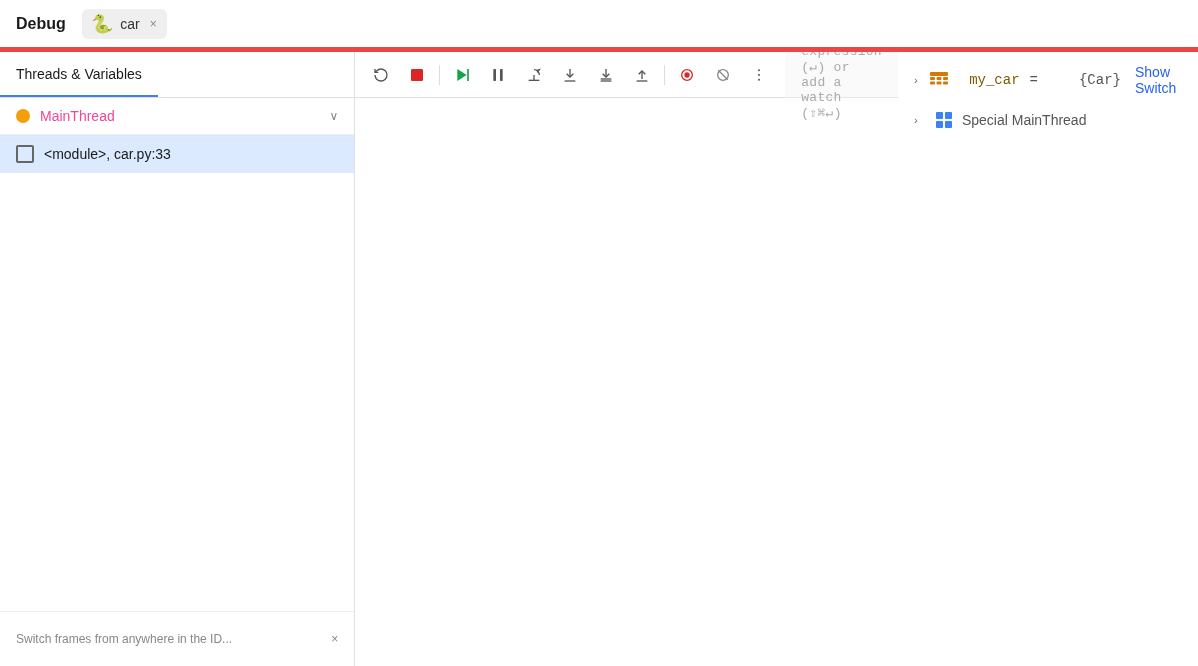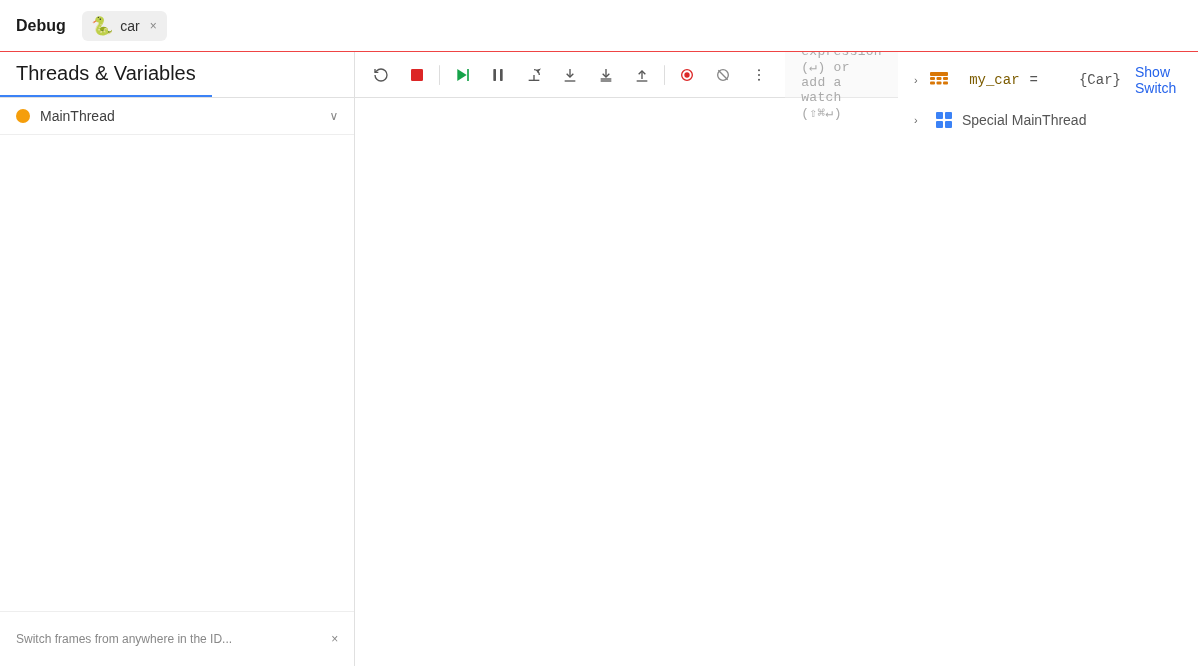--- a/index.html
+++ b/index.html
@@ -12,21 +12,21 @@
       display: flex;
       flex-direction: column;
     }
 
     
     .title-bar {
       display: flex;
       align-items: center;
       padding: 8px 16px;
       background: #fff;
-      border-bottom: 1px solid #ef4444;
+      border-bottom: 5px solid #ef4444;
       height: 52px;
       gap: 16px;
     }
     .title-bar-title {
       font-size: 16px;
       font-weight: 700;
       color: #1a1a1a;
     }
     .tab-item {
       display: flex;
@@ -68,21 +68,21 @@
     
     .tab-bar {
       display: flex;
       align-items: center;
       border-bottom: 1px solid #e0e0e0;
       background: #fff;
       height: 46px;
     }
     .tab-bar-item {
       padding: 12px 16px;
-      font-size: 20px;
+      font-size: 14px;
       color: #555;
       cursor: pointer;
       border-bottom: 2px solid transparent;
       height: 100%;
       display: flex;
       align-items: center;
     }
     .tab-bar-item.active {
       color: #1a1a1a;
       border-bottom: 2px solid #3b82f6;
@@ -100,21 +100,21 @@
     }
     .thread-dot {
       width: 14px;
       height: 14px;
       border-radius: 50%;
       background: #f59e0b;
       flex-shrink: 0;
     }
     .thread-name {
       font-size: 14px;
-      color: #404040;
+      color: #ec4899;
       flex: 1;
     }
     .thread-chevron {
       color: #888;
       font-size: 12px;
     }
 
     
     .frame-item {
       display: flex;
@@ -287,20 +287,24 @@
         <span>Threads &amp; Variables</span>
       </div>
     </div>
 
     <div class="thread-selector">
       <div class="thread-dot"></div>
       <span class="thread-name">MainThread</span>
       <span class="thread-chevron">∨</span>
     </div>
 
+    <div class="frame-item">
+      <div class="frame-icon"></div>
+      <span class="frame-text">&lt;module&gt;, car.py:33</span>
+    </div>
 
     <div class="bottom-status">
       <span>Switch frames from anywhere in the ID...</span>
       <span class="status-close">×</span>
     </div>
   </div>
 
   <div class="right-panel">
 
     <div class="toolbar">

